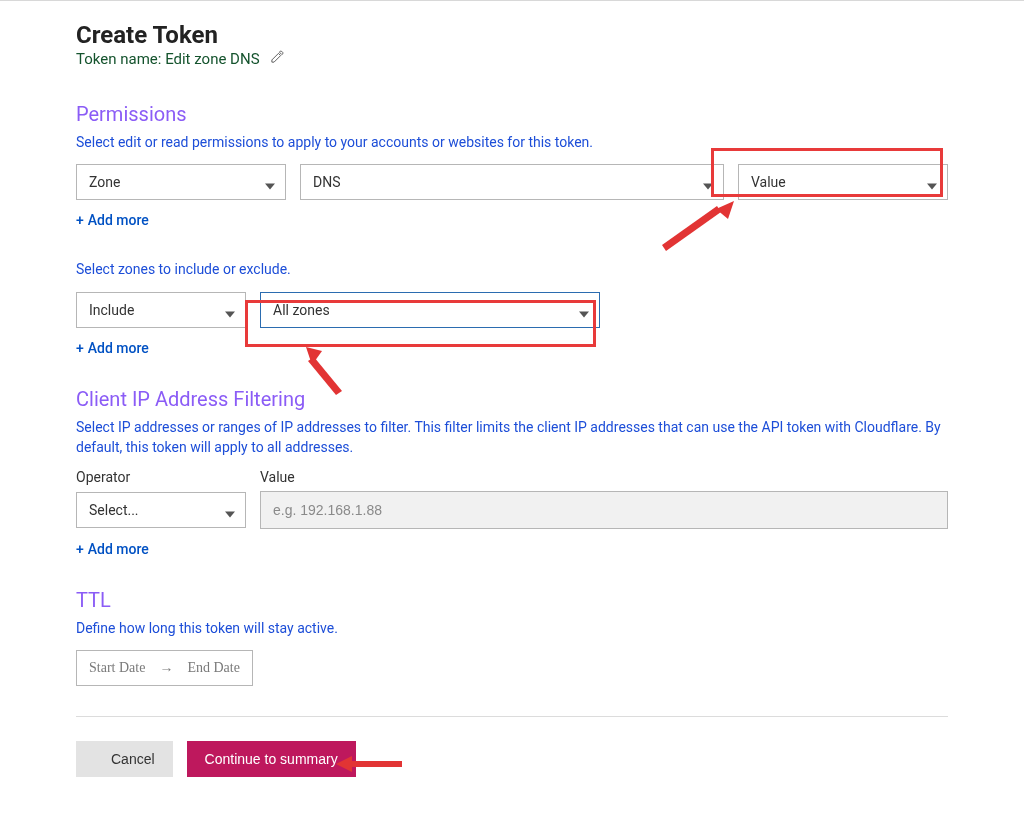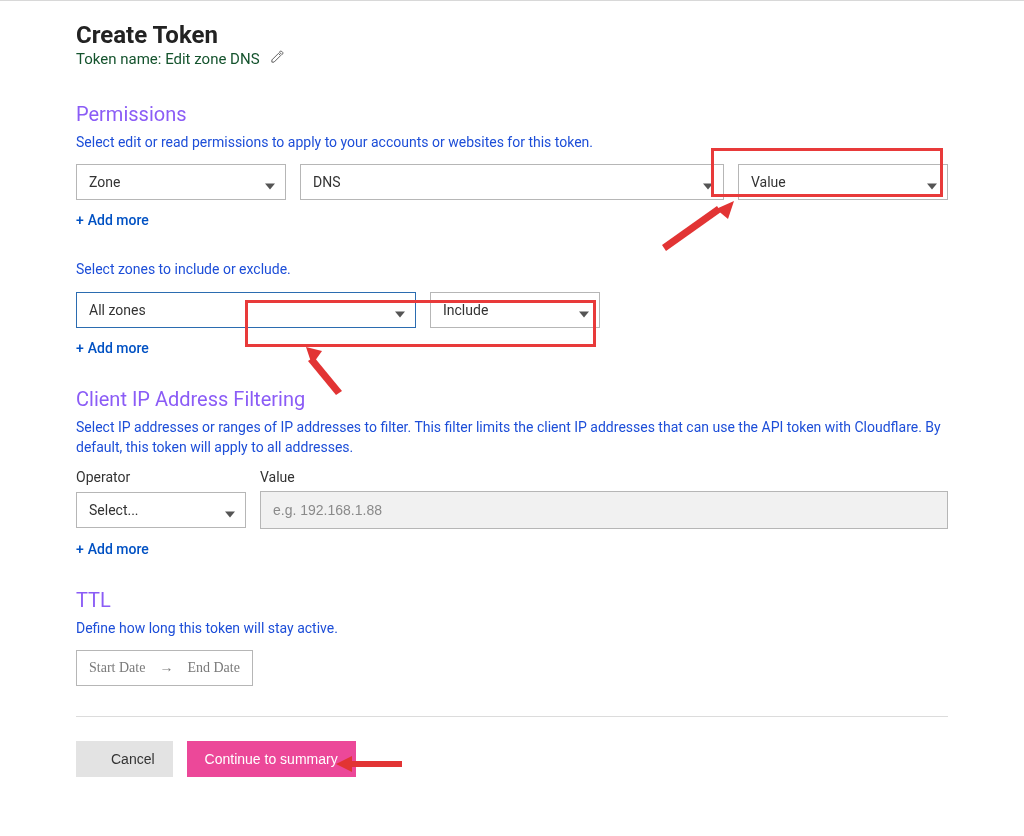--- a/index.html
+++ b/index.html
@@ -111,21 +111,21 @@
     .btn {
       height: 36px;
       padding: 0 18px;
       font-size: 14px;
       border: none;
       cursor: pointer;
       display: inline-flex;
       align-items: center;
     }
     .btn-cancel { background: #e3e3e3; color: #333; padding-left: 35px; }
-    .btn-primary { background: #ec4899; color: #fff; font-weight: 500; }
+    .btn-primary { background: #be185d; color: #fff; font-weight: 500; }
 
     
     .annot {
       position: absolute;
       border: 3px solid #e83a3a;
       pointer-events: none;
     }
     .arrow-svg { position: absolute; pointer-events: none; }
     .arrow-svg path, .arrow-svg polygon { fill: #e23434; }
   </style>
@@ -171,28 +171,28 @@
     </div>
     <div class="add-more">
       <span class="plus">+</span>
       <span>Add more</span>
     </div>
   </div>
 
   <div class="section">
     <div class="section-sub">Select zones to include or exclude.</div>
     <div class="row">
+      <div class="select w-170">
+        <span>Include</span>
+        <span class="caret"><svg viewBox="0 0 10 10">
+              <polygon points="0,2 10,2 5,8"></polygon>
+            </svg></span>
+      </div>
       <div class="select blue w-340">
         <span>All zones</span>
-        <span class="caret"><svg viewBox="0 0 10 10">
-              <polygon points="0,2 10,2 5,8"></polygon>
-            </svg></span>
-      </div>
-      <div class="select w-170">
-        <span>Include</span>
         <span class="caret"><svg viewBox="0 0 10 10">
               <polygon points="0,2 10,2 5,8"></polygon>
             </svg></span>
       </div>
     </div>
     <div class="add-more">
       <span class="plus">+</span>
       <span>Add more</span>
     </div>
   </div>

